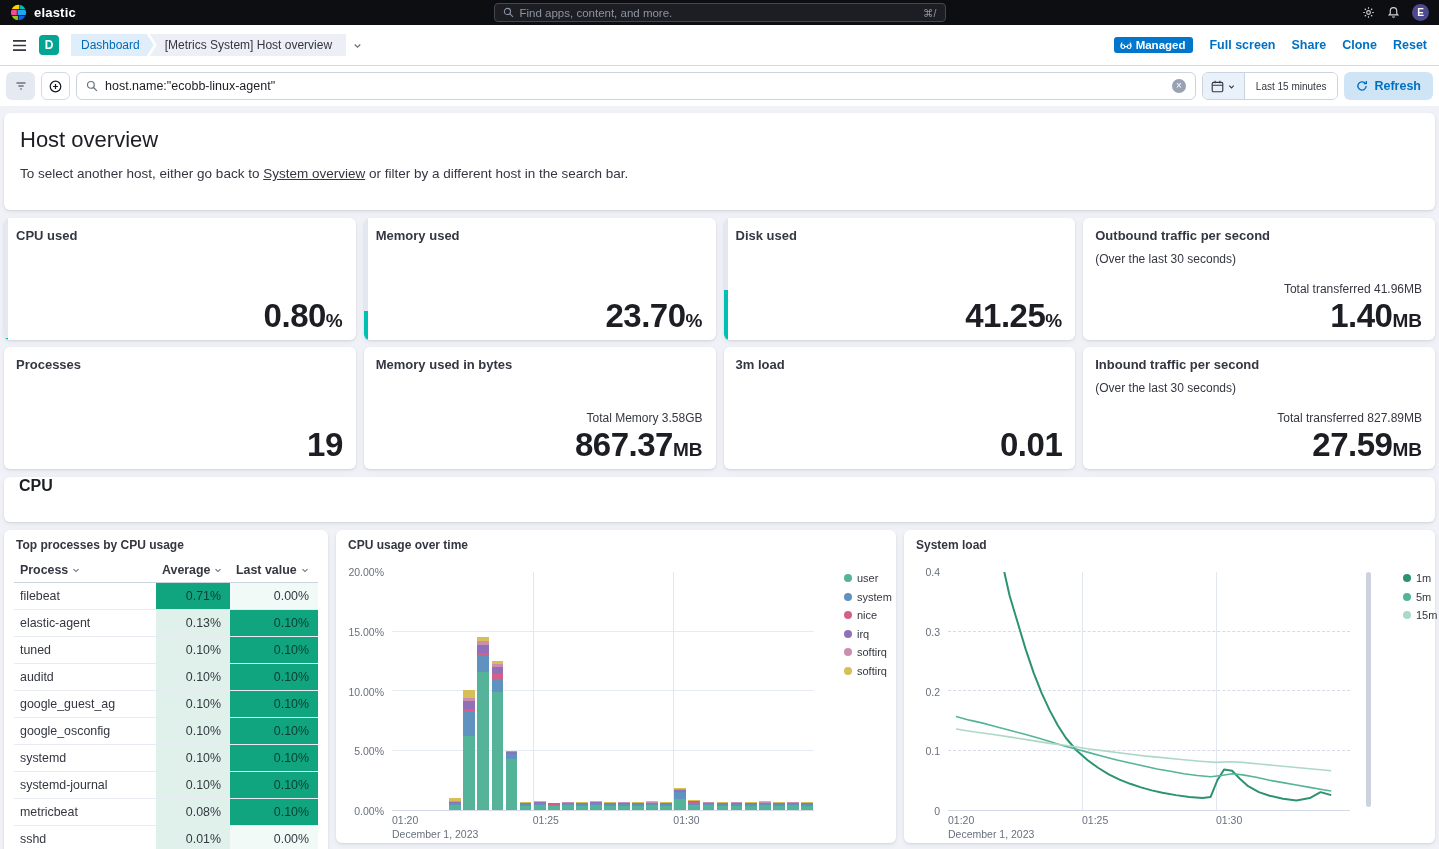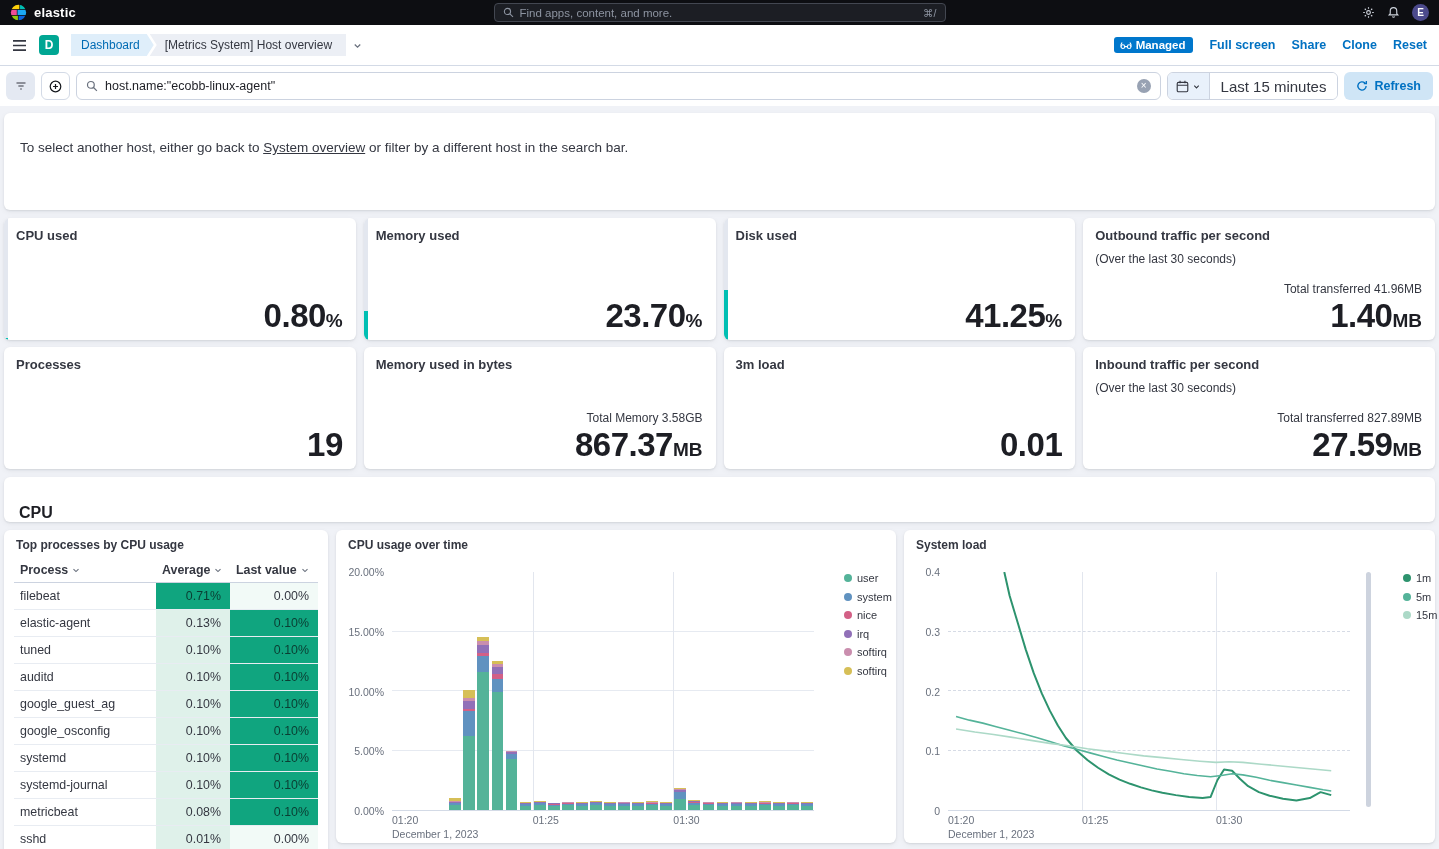--- a/index.html
+++ b/index.html
@@ -38,21 +38,21 @@
   .filterbar { height:40px; background:#fff; display:flex; align-items:center; gap:6px; padding:0 6px; }
   .sq-btn { width:29px; height:28px; border-radius:6px; display:grid; place-items:center; cursor:pointer; }
   .btn-filter { background:#e4e9f2; }
   .btn-addfilter { background:#fff; border:1px solid #d3dae6; }
   .query-box { flex:1; height:28px; background:#fff; border:1px solid #ccd3e0; border-radius:6px; display:flex;
     align-items:center; gap:7px; padding:0 9px; font-size:12.5px; color:#1d1e24; }
   .clear-btn { margin-left:auto; width:14px; height:14px; border-radius:50%; background:#98a2b3; color:#fff;
     font-size:10px; line-height:13px; text-align:center; cursor:pointer; }
   .date-group { display:flex; align-items:stretch; border:1px solid #ccd3e0; border-radius:6px; overflow:hidden; height:28px; }
   .date-quick { display:flex; align-items:center; gap:3px; padding:0 8px; background:#e9f1fb; border-right:1px solid #ccd3e0; cursor:pointer; }
-  .date-label { display:flex; align-items:center; padding:0 11px; font-size:15px; background:#fff; cursor:pointer; }
+  .date-label { display:flex; align-items:center; padding:0 11px; font-size:10px; background:#fff; cursor:pointer; }
   .refresh-btn { height:28px; padding:0 12px; background:#cfe5f6; color:#0071c2; font-weight:600; font-size:12.5px;
     border-radius:6px; display:flex; align-items:center; gap:6px; cursor:pointer; }
 
   
   .dash { height:743px; overflow:hidden; background:#f0f2f7; padding:7px 4px; }
   .panel { background:#fff; border-radius:6px; box-shadow:0 1px 2px rgba(27,30,36,.10), 0 2px 6px rgba(27,30,36,.05); }
   .overview-panel { height:97px; padding:14px 16px; margin-bottom:8px; }
   .overview-panel h1 { margin:0; font-size:22px; font-weight:400; color:#1d1e24; }
   .overview-panel p { margin:13px 0 0; font-size:13.5px; }
   .inline-link { color:#343741; text-decoration:underline; cursor:pointer; }
@@ -61,21 +61,21 @@
   .metric-card { position:relative; height:122px; padding:10px 12px; overflow:hidden; }
   .metric-title { font-size:13px; font-weight:700; color:#343741; }
   .metric-sub { font-size:12px; margin-top:9px; }
   .metric-bottom { position:absolute; right:13px; bottom:8px; text-align:right; }
   .metric-secondary { font-size:12px; margin-bottom:3px; }
   .metric-value { font-size:33px; font-weight:700; color:#1d1e24; letter-spacing:-.5px; line-height:1; }
   .metric-unit { font-size:19px; letter-spacing:0; }
   .progress-track { position:absolute; left:0; top:0; bottom:0; width:4px; background:#e3e7ef; }
   .progress-fill { position:absolute; bottom:0; left:0; right:0; background:#00bfb3; }
 
-  .section-panel { height:45px; display:flex; align-items:flex-end; padding:0 15px; margin-bottom:8px; }
+  .section-panel { height:45px; display:flex; align-items:flex-start; padding:0 15px; margin-bottom:8px; }
   .section-panel h2 { margin:0; font-size:16px; font-weight:700; color:#1d1e24; }
 
   .bottom-grid { display:grid; grid-template-columns:324px 560px 1fr; gap:8px; align-items:start; }
 
   
   .table-panel { height:348px; padding:8px 10px 0; overflow:hidden; }
   .panel-title { font-size:12px; font-weight:700; color:#343741; padding:0 2px 6px; }
   table { width:100%; border-collapse:collapse; font-size:12.4px; }
   th { text-align:left; font-weight:700; padding:5px 6px; border-bottom:1px solid #ccd3e0; white-space:nowrap; }
   th svg { vertical-align:-1px; margin-left:3px; }
@@ -240,20 +240,21 @@
           <path d="M13.8 1.2v3.4h-3.4"></path>
         </svg>
     </span>
     <span>Refresh</span>
   </span>
 </div>
 
 <main class="dash">
 
   <section class="panel overview-panel">
+    <h1>Host overview</h1>
     <p><span>To select another host, either go back to </span><a class="inline-link">System overview</a><span> or filter by a different host in the search bar.</span></p>
   </section>
 
   <div class="metric-grid" id="metric-grid">
       <div class="panel metric-card">
         <div class="progress-track">
           <div class="progress-fill" style="height: 1.5%;"></div>
         </div>
         <div class="metric-title">CPU used</div>
         <div class="metric-bottom">

